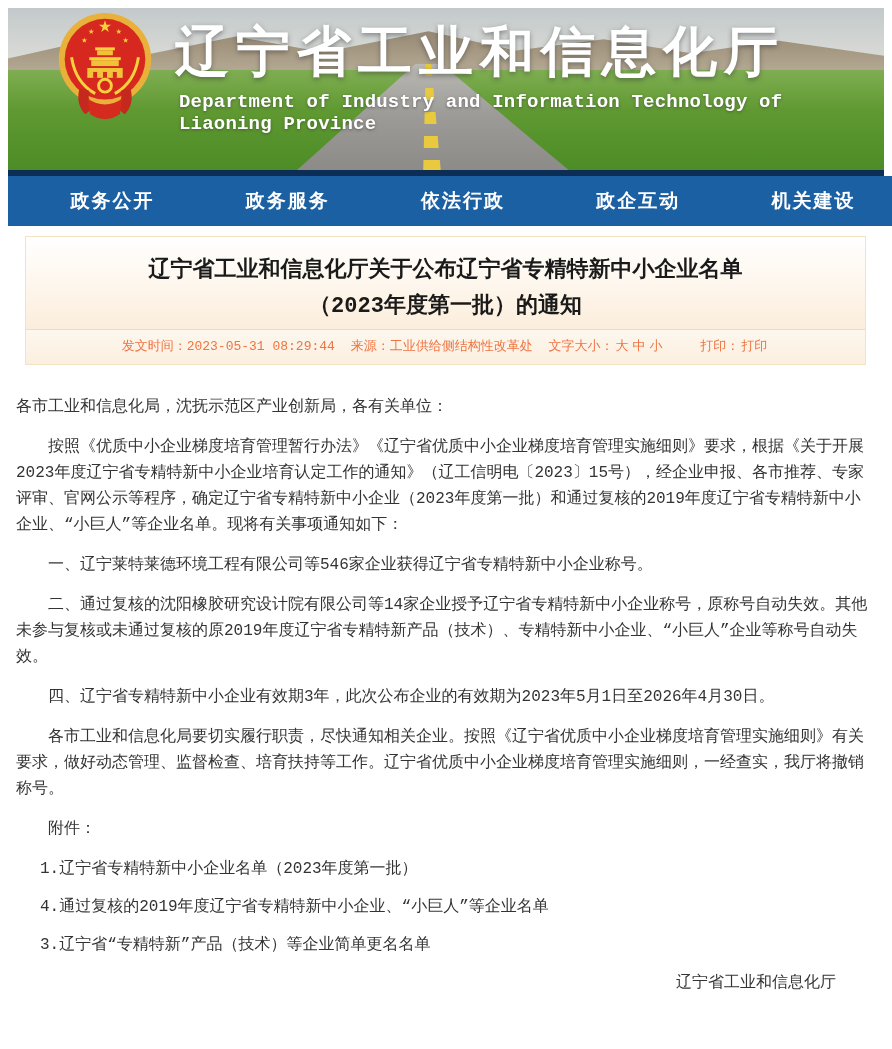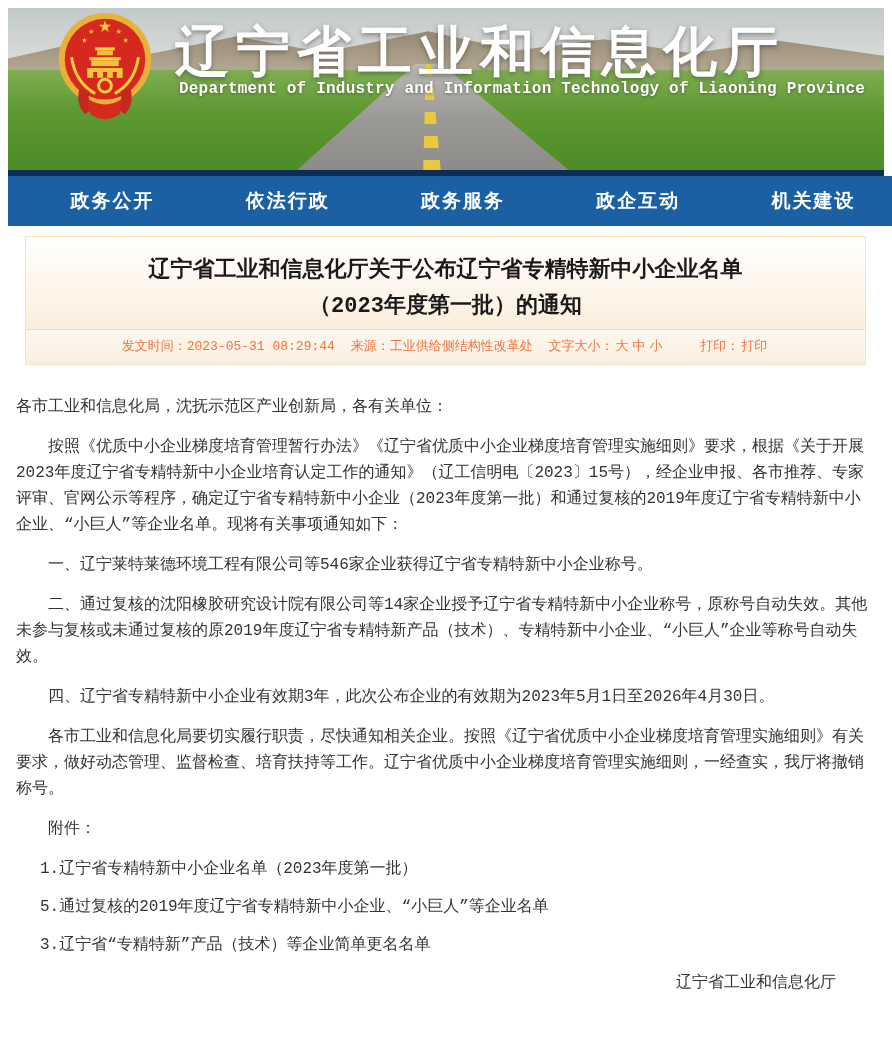--- a/index.html
+++ b/index.html
@@ -17,22 +17,22 @@
   .road{position:absolute;left:0;top:56px;width:100%;height:106px;
           background:linear-gradient(180deg,#bab9b4 0%,#9b9a96 50%,#8c8b87 100%);
           clip-path:polygon(46.5% 0,49.5% 0,64% 100%,33% 100%);}
   .road-line{position:absolute;left:0;top:56px;width:100%;height:106px;
           background:repeating-linear-gradient(180deg,#e9c93e 0 12px,transparent 12px 24px);
           clip-path:polygon(47.7% 0,48.3% 0,49.4% 100%,47.4% 100%);}
   .emblem{position:absolute;left:47px;top:2px;width:100px;height:118px;}
   .banner-title{position:absolute;left:167px;top:8px;width:705px;white-space:nowrap;
           font-size:54px;font-weight:bold;color:#fff;letter-spacing:7px;
           text-shadow:0 2px 5px rgba(50,50,50,.5);}
-  .banner-subtitle{position:absolute;left:171px;top:72px;font-size:16px;font-weight:bold;color:#fff;
-          letter-spacing:.2px;text-shadow:0 1px 3px rgba(50,50,50,.55);text-align:center;}
+  .banner-subtitle{position:absolute;left:171px;top:83px;font-size:19px;font-weight:bold;color:#fff;
+          letter-spacing:.2px;text-shadow:0 1px 3px rgba(50,50,50,.55);}
 
   
   .nav-strip{position:absolute;left:8px;top:170px;width:876px;height:6px;background:#0c2d55;}
   .nav{position:absolute;left:8px;top:176px;width:876px;height:50px;background:#1c60a4;
        display:flex;align-items:center;padding-left:17px;}
   .nav-item{flex:1;text-align:center;color:#fff;font-size:19px;font-weight:bold;
        letter-spacing:2px;text-decoration:none;cursor:pointer;}
 
   
   .title-box{position:absolute;left:25px;top:236px;width:841px;box-sizing:border-box;
@@ -91,22 +91,22 @@
       <path d="M76 80 Q80 96 70 106 L61 99 Q69 91 66 82 Z" fill="#c5281c"></path>
       <path d="M32 90 Q50 102 68 90 L65 106 Q50 116 35 106 Z" fill="#d42b1e"></path>
     </svg>
     <div class="banner-title">辽宁省工业和信息化厅</div>
     <div class="banner-subtitle">Department of Industry and Information Technology of Liaoning Province</div>
   </div>
 
   <div class="nav-strip"></div>
   <nav class="nav">
     <a class="nav-item">政务公开</a>
+    <a class="nav-item">政务服务</a>
     <a class="nav-item">依法行政</a>
-    <a class="nav-item">政务服务</a>
     <a class="nav-item">政企互动</a>
     <a class="nav-item">机关建设</a>
   </nav>
 
   <header class="title-box">
     <h1 class="doc-title">
       <span>辽宁省工业和信息化厅关于公布辽宁省专精特新中小企业名单</span><br>
       <span>（2023年度第一批）的通知</span>
     </h1>
     <div class="meta-bar">
@@ -119,19 +119,19 @@
 
   <div class="doc-body">
     <p class="no-indent">各市工业和信息化局，沈抚示范区产业创新局，各有关单位：</p>
     <p>按照《优质中小企业梯度培育管理暂行办法》《辽宁省优质中小企业梯度培育管理实施细则》要求，根据《关于开展2023年度辽宁省专精特新中小企业培育认定工作的通知》（辽工信明电〔2023〕15号），经企业申报、各市推荐、专家评审、官网公示等程序，确定辽宁省专精特新中小企业（2023年度第一批）和通过复核的2019年度辽宁省专精特新中小企业、“小巨人”等企业名单。现将有关事项通知如下：</p>
     <p>一、辽宁莱特莱德环境工程有限公司等546家企业获得辽宁省专精特新中小企业称号。</p>
     <p>二、通过复核的沈阳橡胶研究设计院有限公司等14家企业授予辽宁省专精特新中小企业称号，原称号自动失效。其他未参与复核或未通过复核的原2019年度辽宁省专精特新产品（技术）、专精特新中小企业、“小巨人”企业等称号自动失效。</p>
     <p>四、辽宁省专精特新中小企业有效期3年，此次公布企业的有效期为2023年5月1日至2026年4月30日。</p>
     <p>各市工业和信息化局要切实履行职责，尽快通知相关企业。按照《辽宁省优质中小企业梯度培育管理实施细则》有关要求，做好动态管理、监督检查、培育扶持等工作。辽宁省优质中小企业梯度培育管理实施细则，一经查实，我厅将撤销称号。</p>
     <p>附件：</p>
     <p class="attachment">1.辽宁省专精特新中小企业名单（2023年度第一批）</p>
-    <p class="attachment">5.通过复核的2019年度辽宁省专精特新中小企业、“小巨人”等企业名单</p>
+    <p class="attachment">4.通过复核的2019年度辽宁省专精特新中小企业、“小巨人”等企业名单</p>
     <p class="attachment">3.辽宁省“专精特新”产品（技术）等企业简单更名名单</p>
     <p class="signature">辽宁省工业和信息化厅</p>
 
   </div>
 
 </div>
 
 </body></html>

